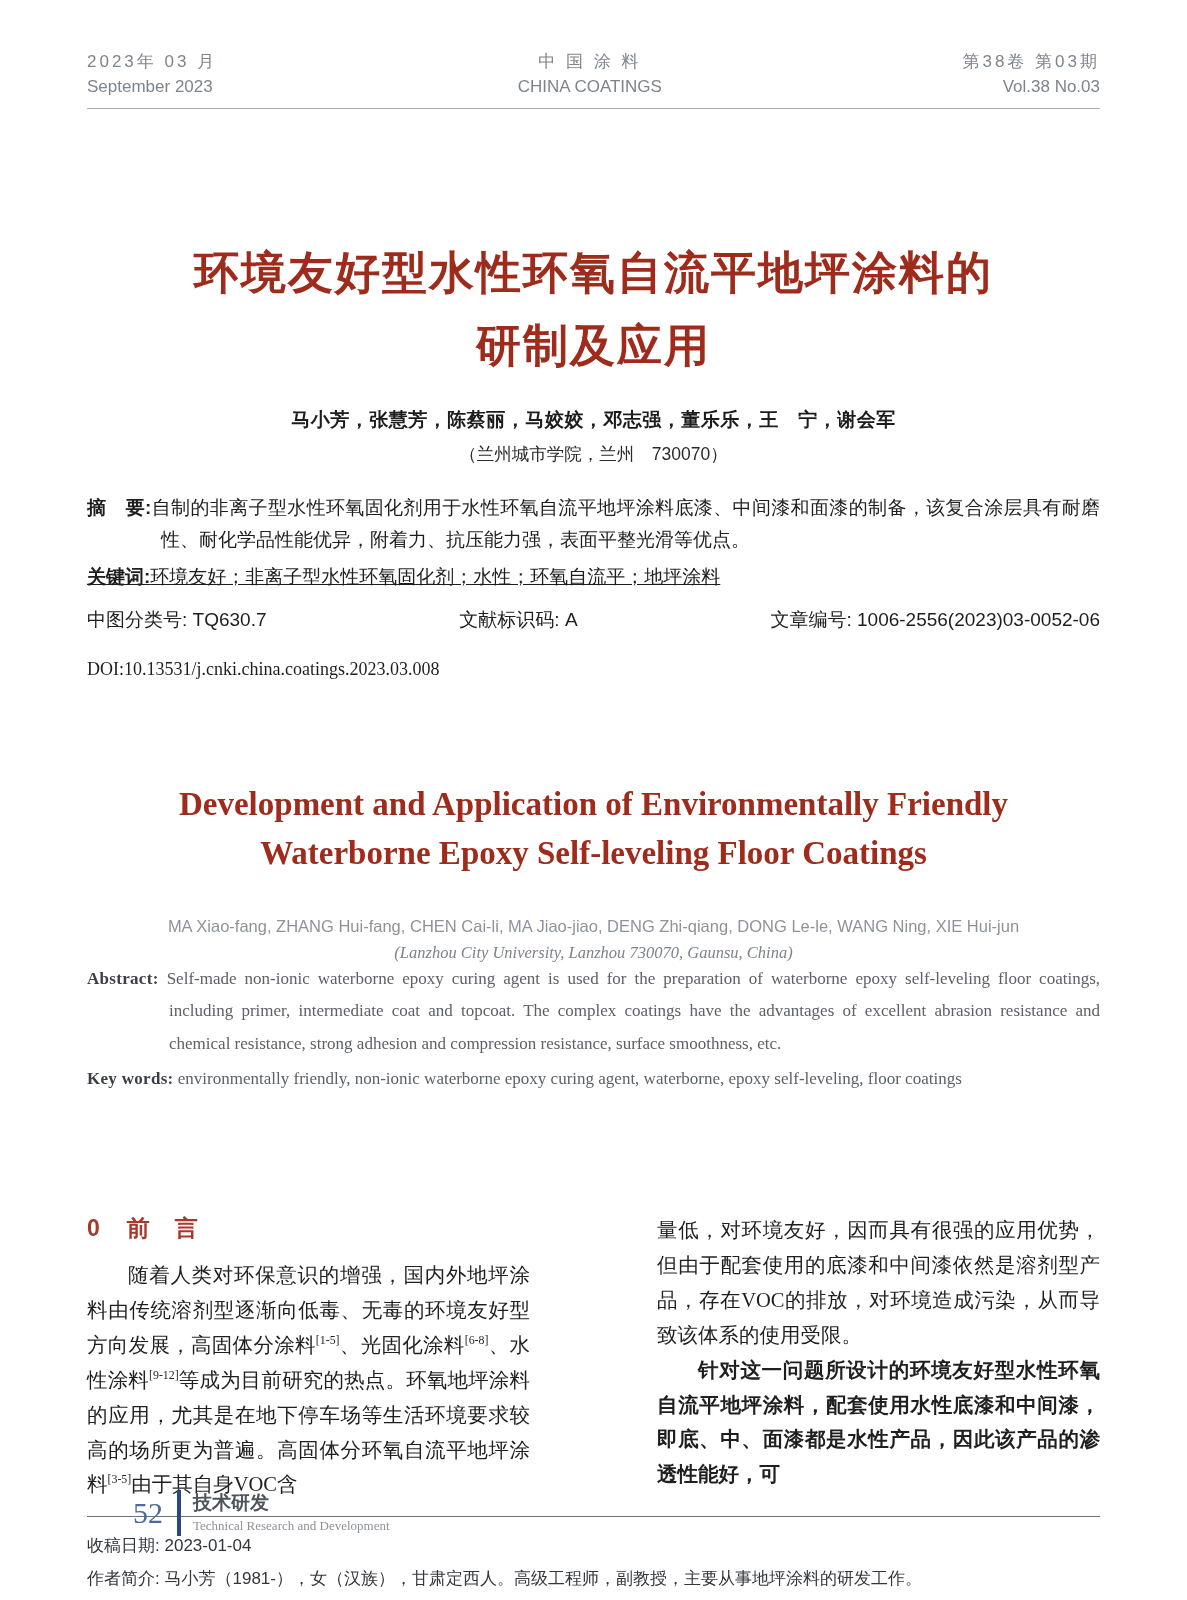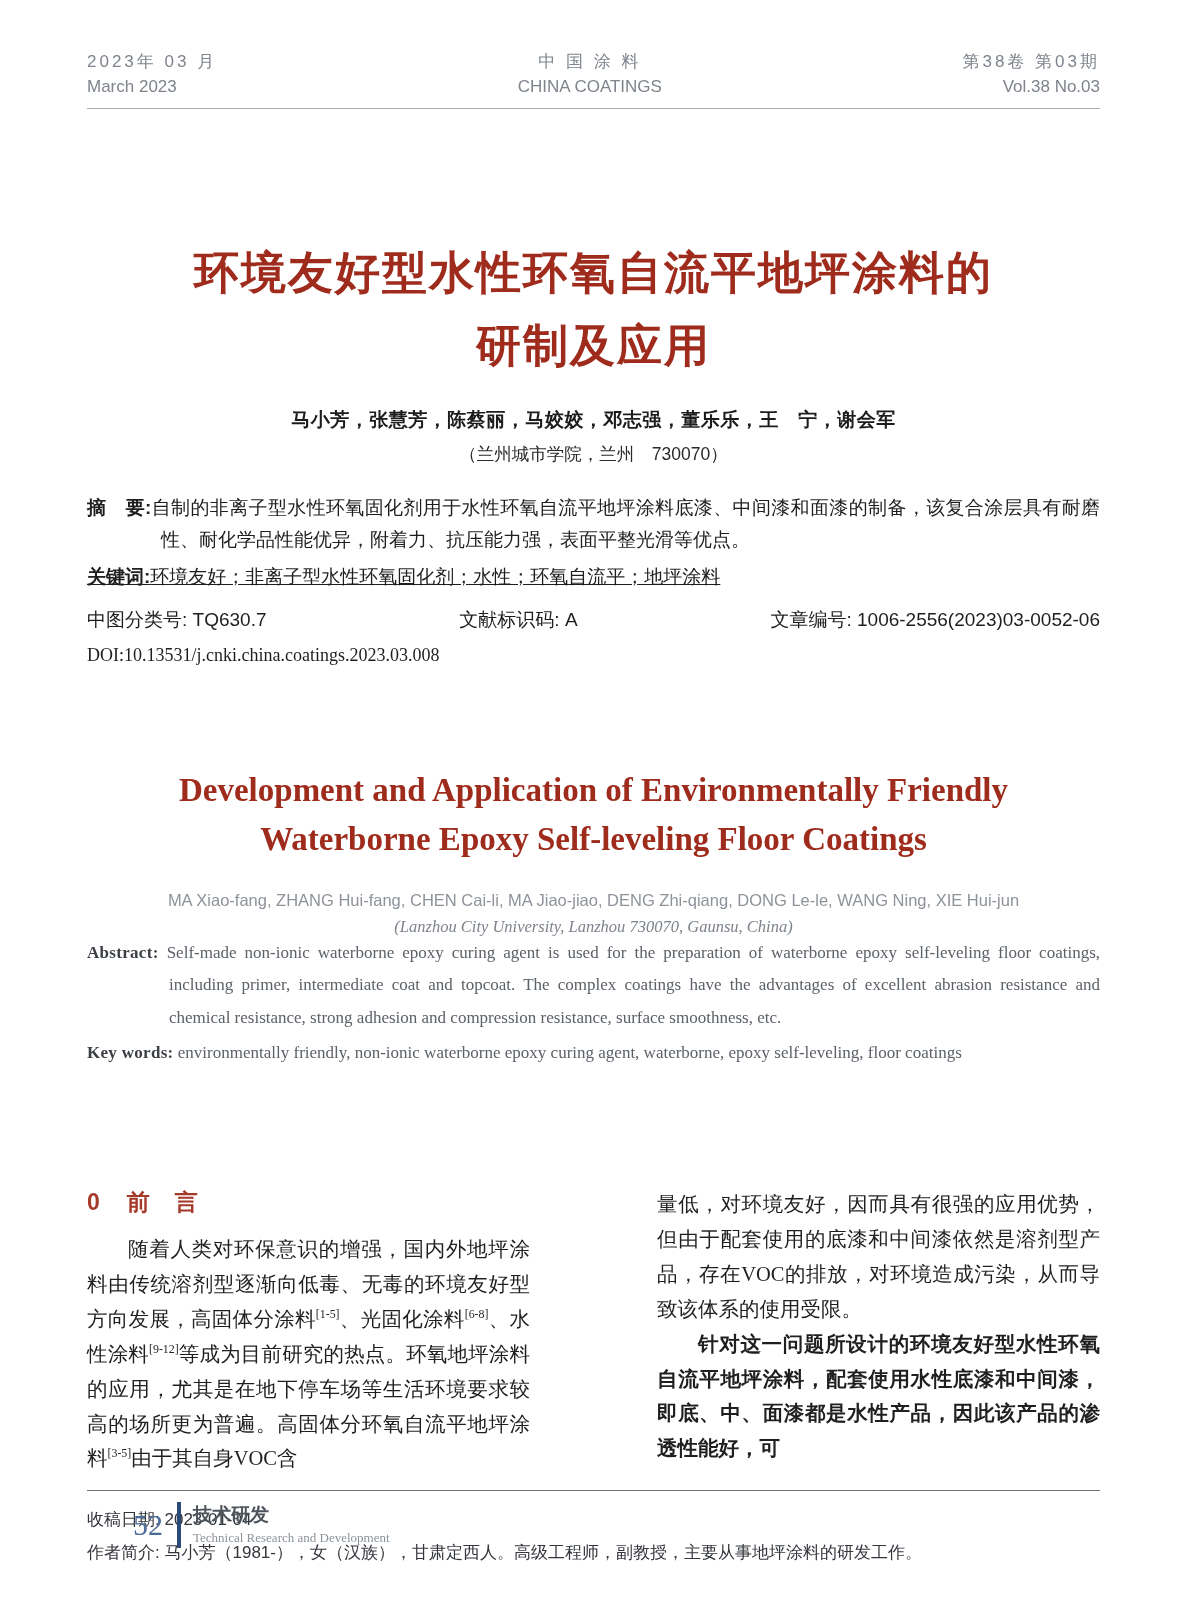--- a/index.html
+++ b/index.html
@@ -63,36 +63,36 @@
     text-indent:-74px;
   }
   .hang .lbl{font-weight:700;}
   .cn-keywords{margin-top:5px;text-decoration:underline;}
   .meta-row{
     margin-top:14px;
     display:flex;justify-content:space-between;
     font-size:19px;color:#1e1e1e;
   }
   .doi{
-    margin-top:12px;
+    margin-top:26px;
     font-family:"Liberation Serif", serif;
     font-size:18px;color:#1e1e1e;
   }
   
   .en-title{
     margin-top:100px;
     text-align:center;
     color:#9e2b1b;
     font-family:"Liberation Serif", serif;
     font-weight:700;
     font-size:33px;
     line-height:1.5;
   }
   .en-authors{
-    margin-top:26px;
+    margin-top:38px;
     text-align:center;
     font-size:16.5px;
     color:#8e939a;
   }
   .en-affil{
     margin-top:7px;
     text-align:center;
     font-family:"Liberation Serif", serif;
     font-style:italic;
     font-size:16.5px;
@@ -144,21 +144,21 @@
     margin-top:14px;
     border-top:1.5px solid #6d7176;
     padding-top:12px;
     font-size:17px;
     line-height:1.95;
     color:#33363b;
   }
   
   .page-footer{
     position:absolute;
-    left:133px;bottom:52px;
+    left:133px;bottom:64px;
     display:flex;align-items:center;
   }
   .page-num{
     font-family:"Liberation Serif", serif;
     font-size:30px;
     color:#4c6b97;
     margin-right:14px;
   }
   .footer-bar{
     width:4px;height:46px;
@@ -174,21 +174,21 @@
   }
 </style>
 </head>
 <body>
 
 <div class="page">
 
   <div class="header">
     <div class="col">
       <div class="cn">2023年 03 月</div>
-      <div>March 2023</div>
+      <div>September 2023</div>
     </div>
     <div class="col center">
       <div class="cn">中 国 涂 料</div>
       <div>CHINA COATINGS</div>
     </div>
     <div class="col right">
       <div class="cn">第38卷 第03期</div>
       <div>Vol.38  No.03</div>
     </div>
   </div>

